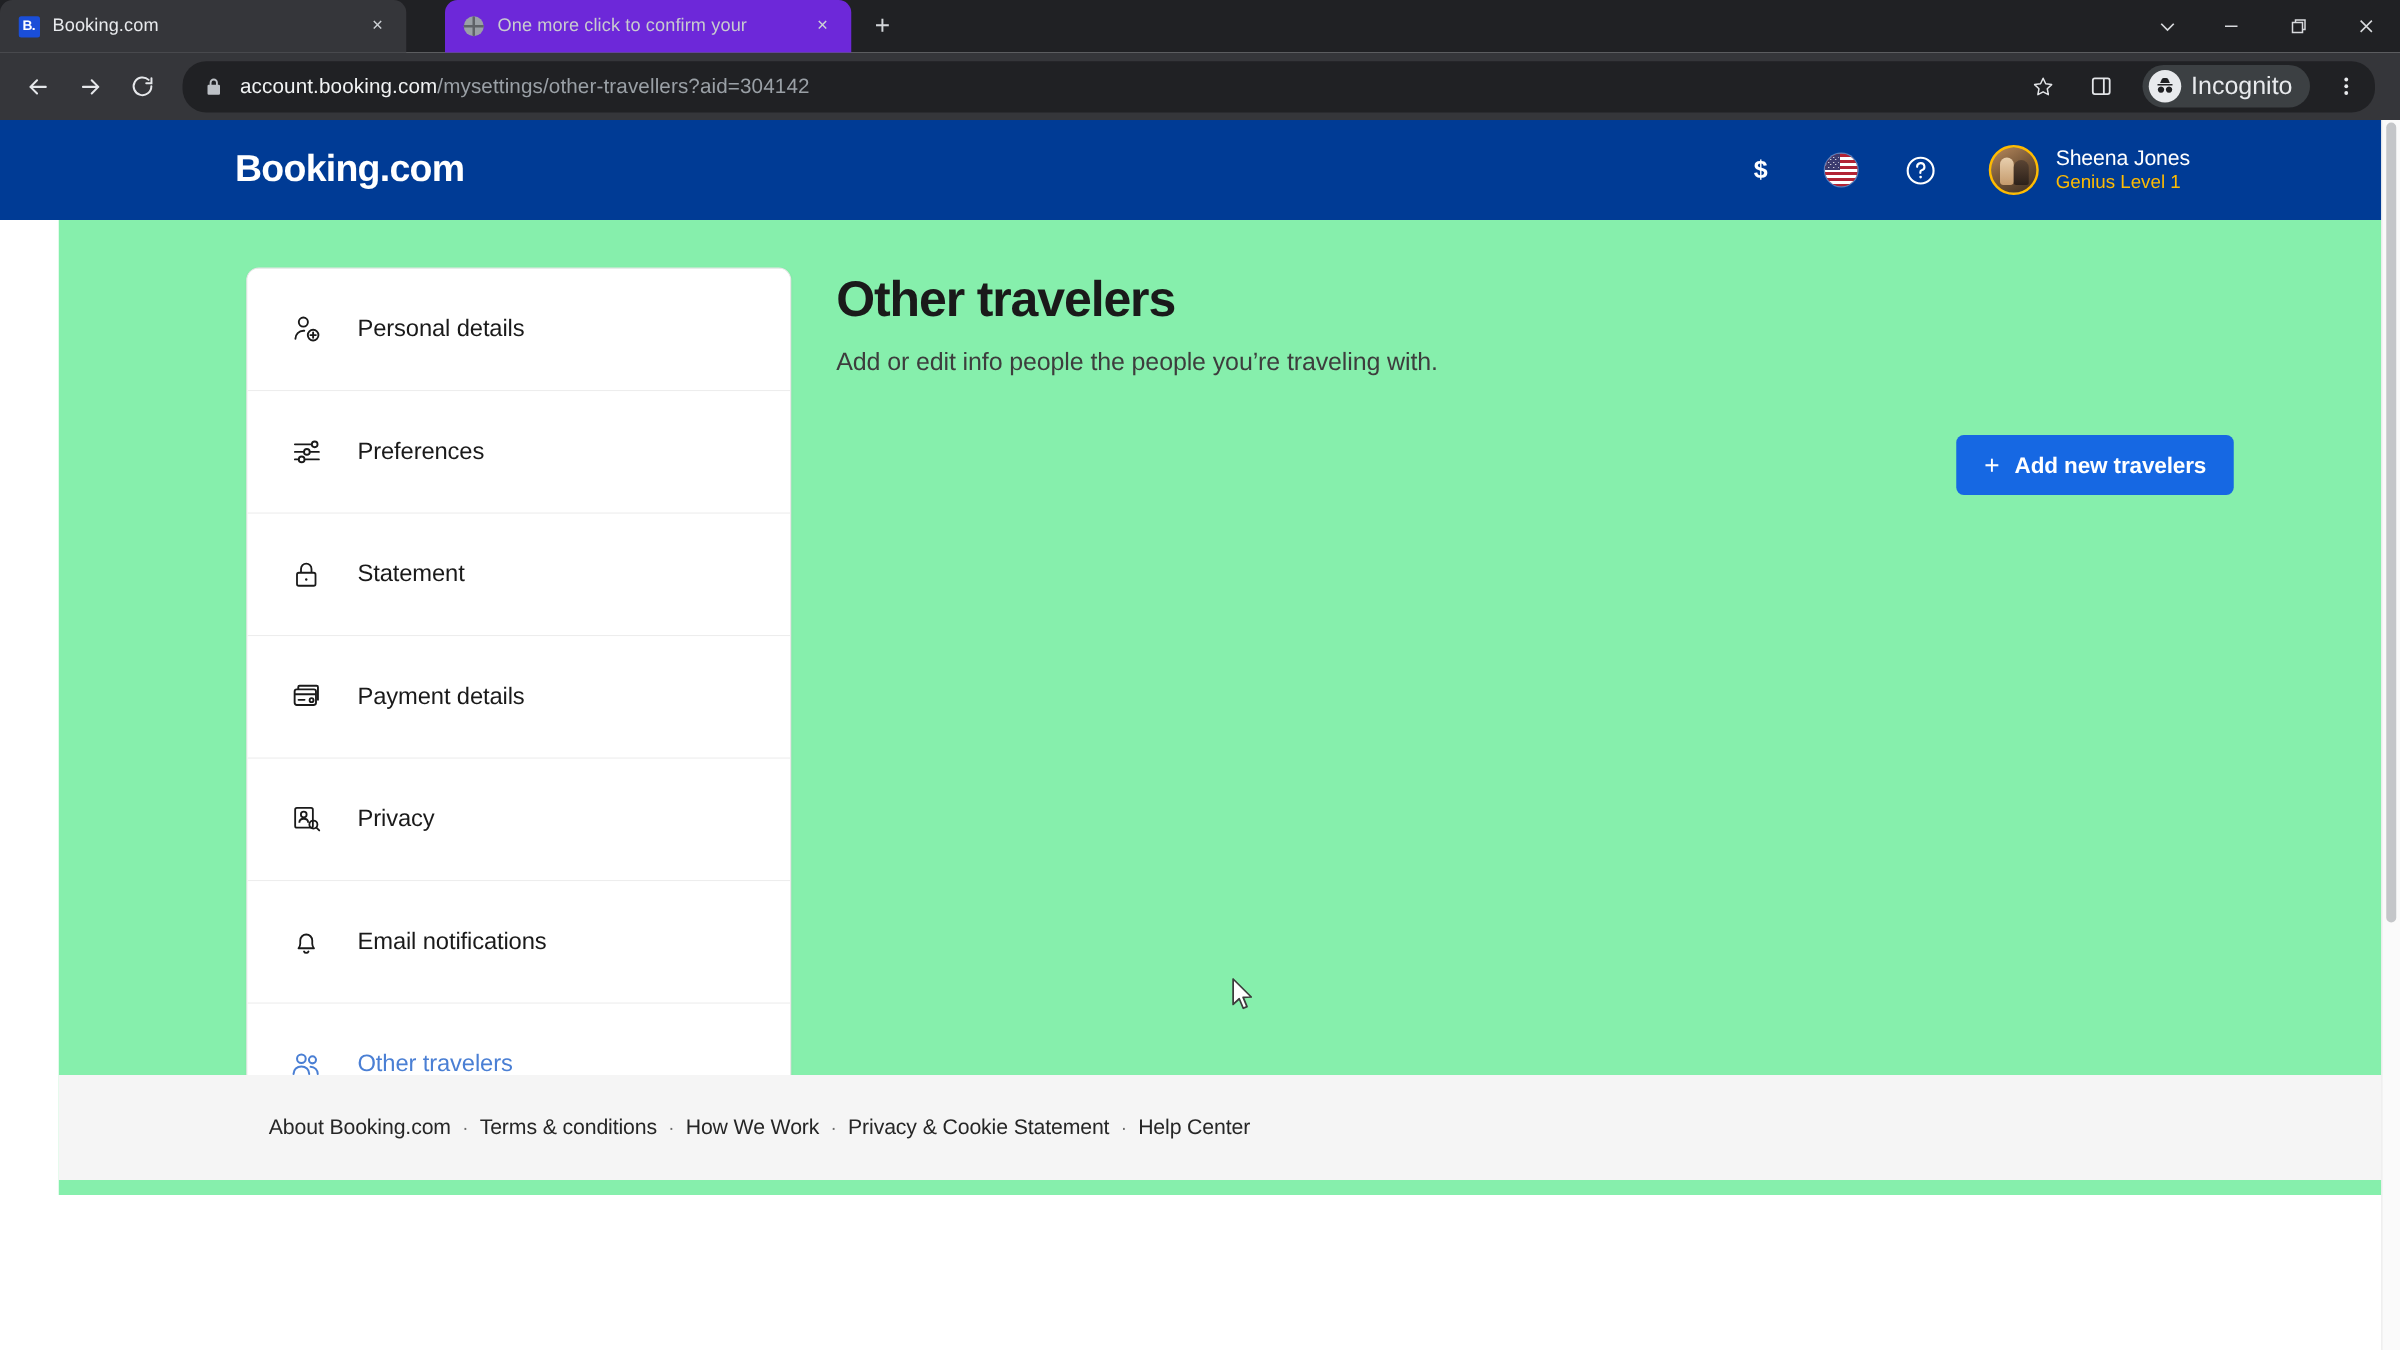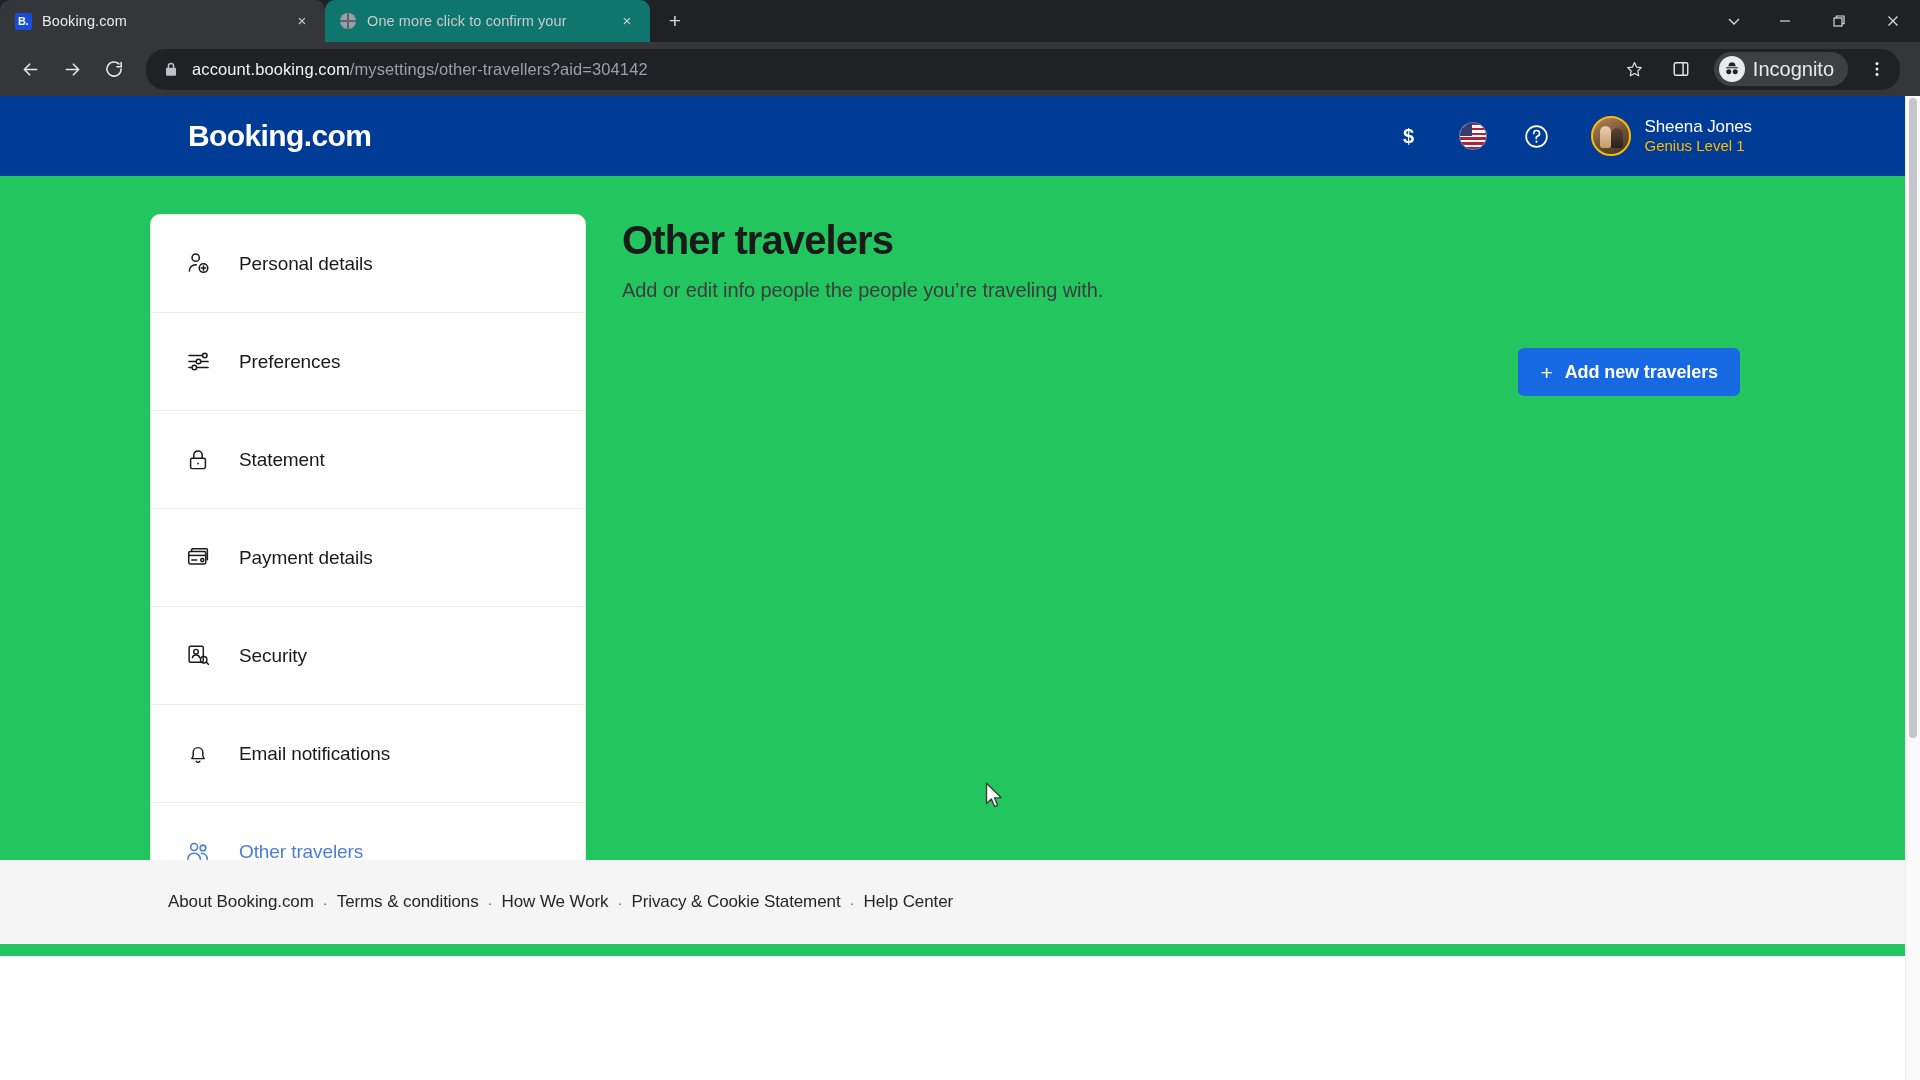--- a/index.html
+++ b/index.html
@@ -15,21 +15,21 @@
   .tabstrip {
     height: 42px; background: #202124; display: flex; align-items: flex-end;
     position: relative; flex: 0 0 42px;
   }
   .tab {
     height: 42px; width: 325px; display: flex; align-items: center;
     padding: 0 12px 0 14px; gap: 10px; position: relative;
     border-top-left-radius: 10px; border-top-right-radius: 10px;
   }
   .tab.active { background: #35363a; }
-  .tab.inactive { background: #0f766e; }
+  .tab.inactive { background: #6d28d9; margin-left: 31px; }
   .tab-favicon { width: 18px; height: 18px; flex: 0 0 18px; display:flex; align-items:center; justify-content:center; }
   .fav-booking {
     width: 17px; height: 17px; background: #1a4ed8; border-radius: 2px;
     color: #fff; font-size: 11px; font-weight: 700; line-height: 17px;
     text-align: center; letter-spacing: -0.5px;
   }
   .fav-globe {
     width: 16px; height: 16px; border-radius: 50%;
     background: #9aa0a6; position: relative;
   }
@@ -140,21 +140,21 @@
     content:""; position:absolute; left:7px; top:8px; width:11px; height:22px;
     background: linear-gradient(180deg,#e8cfae,#c59b6d); border-radius: 6px 6px 3px 3px;
   }
   .avatar::after {
     content:""; position:absolute; right:6px; top:10px; width:12px; height:20px;
     background: linear-gradient(180deg,#5a4433,#2c211a); border-radius: 6px 6px 2px 2px;
   }
   .user-name { color: #fff; font-size: 17px; font-weight: 400; line-height: 1.25; letter-spacing: -0.1px;}
   .user-level { color: #febb02; font-size: 15px; line-height: 1.25; }
 
-  .page-body { background: #22c55e; min-height: 780px; position: relative; }
+  .page-body { background: #86efac; min-height: 780px; position: relative; margin-left: 47px; }
 
   .layout { display: flex; padding: 38px 0 0 150px; gap: 36px; }
 
   .side-card {
     width: 436px; background: #fff; border: 1px solid #e7e7e7; border-radius: 10px;
     overflow: hidden; flex: 0 0 436px; box-shadow: 0 1px 2px rgba(0,0,0,.04);
   }
   .side-item {
     height: 98px; display: flex; align-items: center; gap: 28px;
     padding: 0 34px; border-bottom: 1px solid #ededed; background: #fff;
@@ -396,21 +396,21 @@
           <div class="side-item">
             <span class="side-icon">
               <svg width="25" height="25" viewBox="0 0 24 24" fill="none" stroke="currentColor" stroke-width="1.4">
                 <rect x="3" y="3.2" width="13.6" height="15.2" rx="1.4"></rect>
                 <circle cx="9.6" cy="8.3" r="2.2"></circle>
                 <path d="M6.2 14.6c0-1.9 1.5-3.1 3.4-3.1s3.4 1.2 3.4 3.1"></path>
                 <circle cx="17" cy="16" r="3.1"></circle>
                   <path d="M19.3 18.3l2.2 2.2" stroke-linecap="round"></path>
               </svg>
             </span>
-            <span class="side-label">Security</span>
+            <span class="side-label">Privacy</span>
           </div>
 
           <div class="side-item">
             <span class="side-icon">
               <svg width="24" height="24" viewBox="0 0 24 24" fill="none" stroke="currentColor" stroke-width="1.45" stroke-linecap="round" stroke-linejoin="round">
                 <path d="M18.2 16.6H5.8c.9-1 1.4-2.3 1.4-3.6v-2.6a4.8 4.8 0 1 1 9.6 0V13c0 1.3.5 2.6 1.4 3.6z"></path>
                 <path d="M10.2 19.2a2 2 0 0 0 3.6 0"></path>
               </svg>
             </span>
             <span class="side-label">Email notifications</span>

